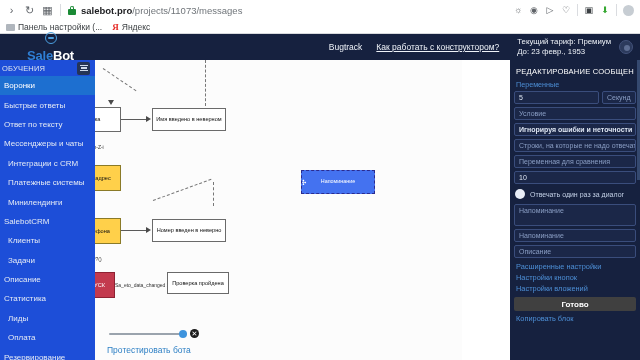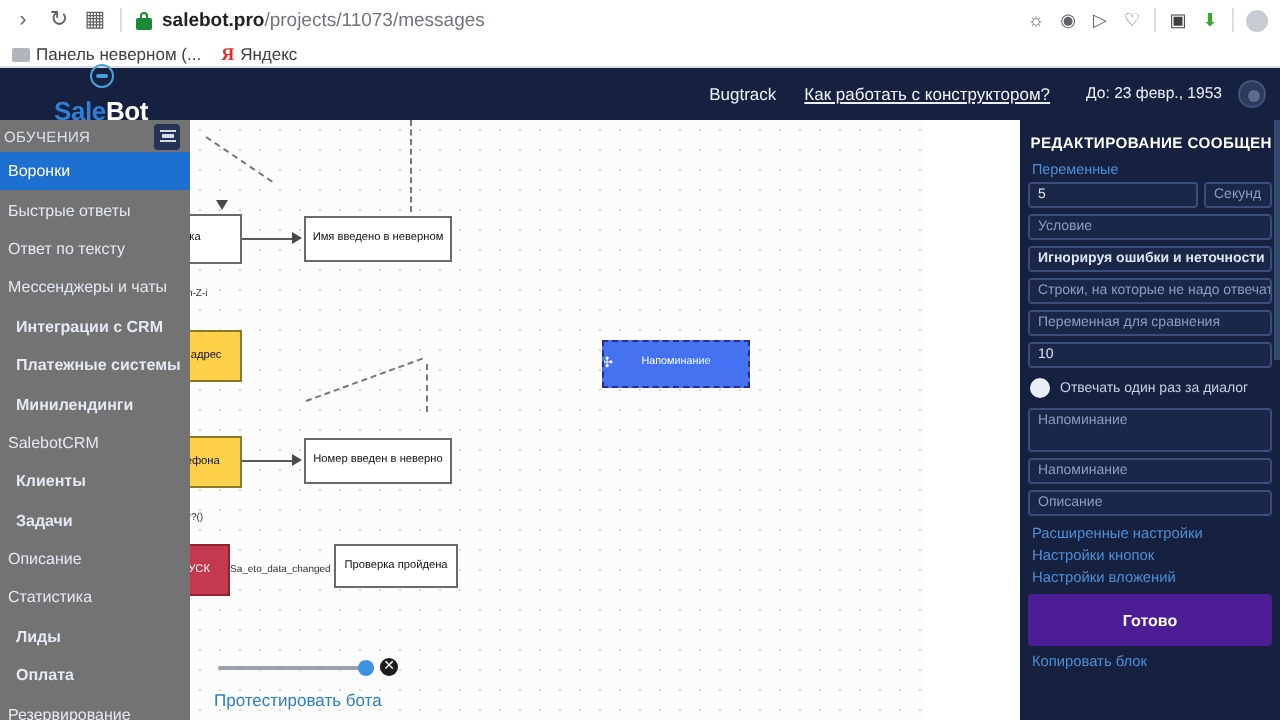--- a/index.html
+++ b/index.html
@@ -77,21 +77,21 @@
     border: 1px solid #43527a; margin: 0 7px 0 8px; position: relative; flex: none;
   }
   .head-av::after {
     content: ""; position: absolute; left: 3.5px; top: 3.5px; width: 6px; height: 6px;
     border-radius: 50%; background: #5d6d92;
   }
 
   
   .sidebar {
     position: absolute; top: 60px; left: 0; width: 95px; height: 300px;
-    background: #737373; color: #e7ecf5; overflow: hidden;
+    background: #1d4ed8; color: #e7ecf5; overflow: hidden;
   }
   .sb-head {
     display: flex; align-items: center; justify-content: space-between;
     height: 16px; padding: 0 5px 0 2px;
   }
   .sb-head-t { font-size: 7.5px; letter-spacing: 0.2px; color: #dce4f0; }
   .sb-burger {
     width: 13px; height: 13px; border-radius: 2px; background: #253456;
     display: flex; flex-direction: column; justify-content: center;
     align-items: center; gap: 1.5px; cursor: pointer; flex: none;
@@ -99,21 +99,21 @@
   .sb-burger i { display: block; height: 1.3px; background: #cfd9ea; }
   .sb-burger i:nth-child(1) { width: 8px; }
   .sb-burger i:nth-child(2) { width: 6px; }
   .sb-burger i:nth-child(3) { width: 8px; }
   .sb-item {
     height: 19.4px; display: flex; align-items: center; font-size: 8px;
     color: #e4eaf4; cursor: pointer; white-space: nowrap; overflow: hidden;
   }
   .sb-item.active { background: #1d6fd0; color: #fff; }
   .sb-item.i0 { padding-left: 4px; }
-  .sb-item.i1 { padding-left: 8px; font-weight: bold; }
+  .sb-item.i1 { padding-left: 8px; }
 
   
   .canvas {
     position: absolute; top: 60px; left: 95px; width: 367px; height: 300px;
     background-color: #fcfcfc;
     background-image: radial-gradient(#d8d8d8 0.6px, transparent 0.7px);
     background-size: 10px 10px; overflow: hidden;
   }
   .node {
     position: absolute; border: 1px solid #6a6a6a; background: #ffffff;
@@ -161,41 +161,41 @@
     position: absolute; left: 12px; bottom: 5px; font-size: 8.5px; color: #2c7fc4;
     cursor: pointer;
   }
 
   
   .rpanel {
     position: absolute; top: 60px; left: 510px; width: 130px; height: 300px;
     background: #16213f; color: #e9eef7; padding: 4px 4px 0 4px; overflow: hidden;
   }
   .rp-title {
-    font-size: 7.6px; font-weight: bold; letter-spacing: 0.2px; color: #ffffff;
-    text-align: right; padding: 3px 0 4px 0; white-space: nowrap; overflow: hidden;
+    font-size: 7.6px; font-weight: normal; letter-spacing: 0.2px; color: #ffffff;
+    text-align: center; padding: 3px 0 4px 0; white-space: nowrap; overflow: hidden;
   }
   .rp-sub { font-size: 7.2px; color: #4d8fd6; padding: 0 2px 2px 2px; }
   .fld {
     height: 13px; margin-bottom: 3px; background: #1b2748; border: 1px solid #3a4d7c;
     border-radius: 2px; display: flex; align-items: center; padding: 0 4px;
     font-size: 7px; color: #dde5f2; white-space: nowrap; overflow: hidden;
   }
   .fld.ph { color: #8a9ec4; }
   .fld.bold { font-weight: bold; }
   .row { display: flex; gap: 3px; }
   .row .fld.grow { flex: 1; }
   .row .fld.small { width: 34px; flex: none; }
   .toggle-row { display: flex; align-items: center; gap: 5px; height: 14px; margin-bottom: 3px; padding-left: 1px; }
   .knobc { width: 10px; height: 10px; border-radius: 50%; background: #e9eef7; flex: none; }
   .toggle-lbl { font-size: 7px; color: #c3d0e6; white-space: nowrap; overflow: hidden; }
   .fld.tall { height: 22px; align-items: flex-start; padding-top: 2px; }
   .rp-link { font-size: 7.4px; color: #4d8fd6; padding: 1px 2px; cursor: pointer; }
   .btn-done {
-    height: 26px; background: #4c1d95; color: #fff; font-size: 8px; font-weight: bold;
+    height: 14px; background: #404040; color: #fff; font-size: 8px; font-weight: bold;
     display: flex; align-items: center; justify-content: center; border-radius: 2px;
     margin: 3px 0 2px 0; cursor: pointer;
   }
   .scroll-tab {
     position: absolute; right: 0; top: 0; width: 3px; height: 120px; background: #35496f;
   }
 </style>
 </head>
 <body>
 
@@ -222,40 +222,41 @@
         <span class="chrome-sep"></span>
         <span class="ext-ico dark">▣</span>
         <span class="ext-ico green">⬇</span>
         <span class="chrome-sep"></span>
         <span class="avatar-c"></span>
       </div>
     </div>
     <div class="chrome-row2">
       <span class="bm">
         <span class="bm-fold"></span>
-        <span>Панель неверном (...</span>
+        <span>Панель настройки (...</span>
       </span>
       <span class="bm">
         <span class="ya-ico">Я</span>
         <span>Яндекс</span>
       </span>
     </div>
   </div>
 
   <div class="app-head">
     <div class="logo-wrap">
       <span class="logo-mark"></span>
       <span class="logo-txt"><span class="a">Sale</span><span class="b">Bot</span></span>
     </div>
     <div class="head-spacer"></div>
     <div class="head-links">
       <span>Bugtrack</span>
       <span class="lnk">Как работать с конструктором?</span>
     </div>
     <div class="tariff">
+      <div>Текущий тариф: Премиум</div>
       <div>До: 23 февр., 1953</div>
     </div>
     <div class="head-av"></div>
   </div>
 
   <div class="sidebar">
     <div class="sb-head">
       <span class="sb-head-t">ОБУЧЕНИЯ</span>
       <span class="sb-burger">
           <i></i>

